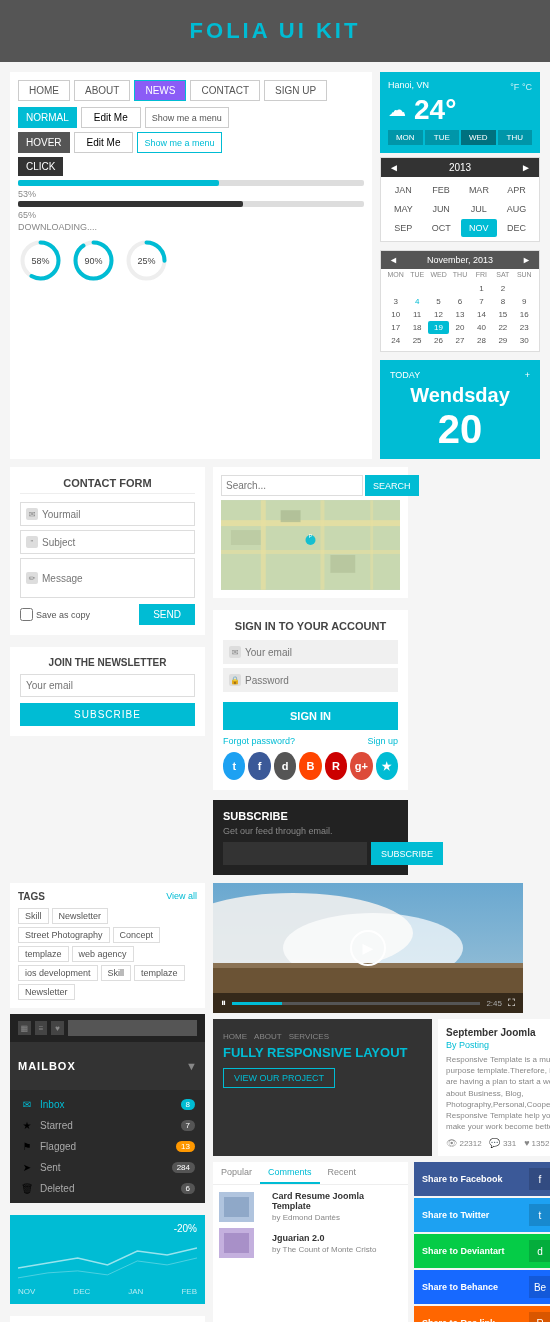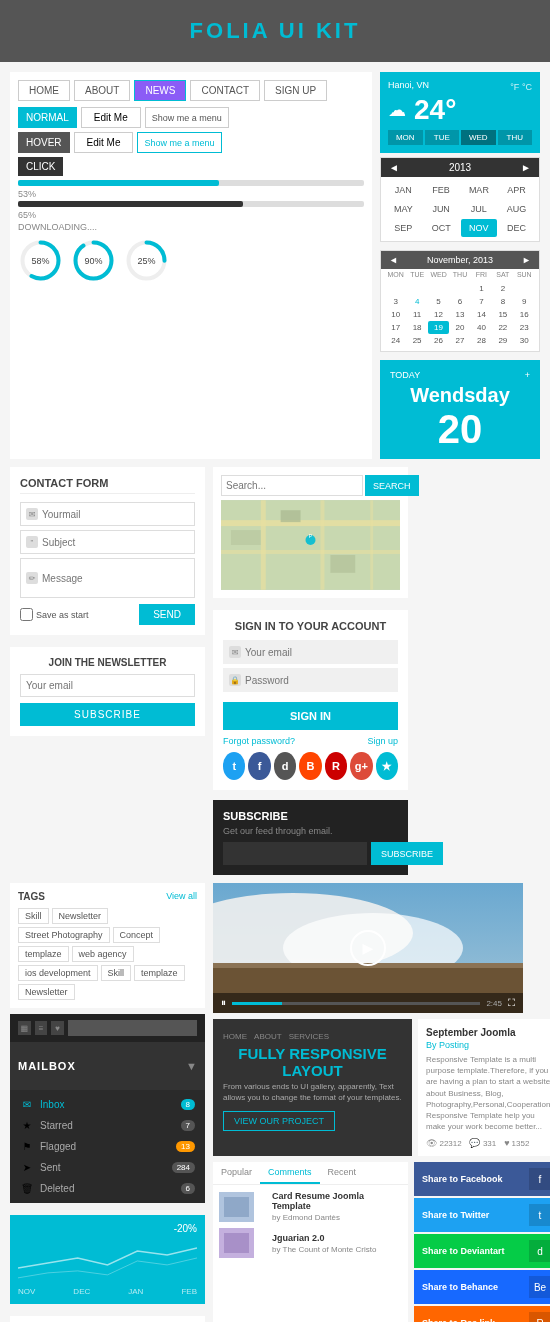--- a/index.html
+++ b/index.html
@@ -61,21 +61,21 @@
     .cal-day.today { color: #00bcd4; }
 
     
     .today-widget { background: #00bcd4; color: white; padding: 10px; width: 160px; margin-top: 4px; text-align: center; }
     .today-header { display: flex; justify-content: space-between; font-size: 9px; margin-bottom: 4px; }
     .today-day { font-size: 20px; font-weight: bold; margin-bottom: 2px; }
     .today-num { font-size: 40px; font-weight: bold; line-height: 1; }
 
     
     .contact-form { background: white; padding: 10px; width: 195px; }
-    .section-title { font-size: 11px; font-weight: bold; color: #444; text-align: left; margin-bottom: 8px; border-bottom: 1px solid #eee; padding-bottom: 4px; }
+    .section-title { font-size: 11px; font-weight: bold; color: #444; text-align: center; margin-bottom: 8px; border-bottom: 1px solid #eee; padding-bottom: 4px; }
     .form-field { display: flex; align-items: center; gap: 4px; border: 1px solid #ddd; padding: 5px; margin-bottom: 4px; }
     .form-icon { width: 12px; height: 12px; background: #ddd; border-radius: 2px; flex-shrink: 0; display: flex; align-items: center; justify-content: center; font-size: 8px; color: #888; }
     .form-input { flex: 1; border: none; font-size: 10px; color: #bbb; outline: none; background: transparent; }
     .form-textarea { height: 40px; }
     .form-bottom { display: flex; align-items: center; justify-content: space-between; margin-top: 6px; }
     .save-copy { font-size: 9px; color: #555; display: flex; align-items: center; gap: 3px; }
     .btn-send { background: #00bcd4; color: white; border: none; padding: 5px 14px; font-size: 10px; cursor: pointer; }
 
     
     .newsletter { background: white; padding: 10px; width: 195px; margin-top: 6px; }
@@ -148,22 +148,22 @@
     .video-overlay { position: absolute; inset: 0; display: flex; align-items: center; justify-content: center; }
     .play-btn { width: 36px; height: 36px; border: 2px solid white; border-radius: 50%; display: flex; align-items: center; justify-content: center; color: white; font-size: 14px; }
     .video-controls { position: absolute; bottom: 0; left: 0; right: 0; background: rgba(0,0,0,0.5); padding: 4px 8px; display: flex; align-items: center; gap: 6px; }
     .ctrl-btn { color: white; font-size: 10px; cursor: pointer; }
     .ctrl-track { flex: 1; height: 3px; background: #555; position: relative; }
     .ctrl-fill { height: 100%; background: #00bcd4; width: 20%; }
     .ctrl-time { color: #aaa; font-size: 8px; }
     .ctrl-screen { color: white; font-size: 10px; }
 
     
-    .promo-section { background: #333; width: 199px; padding: 10px; position: relative; }
-    .promo-title { color: white; font-size: 15px; font-weight: bold; text-transform: uppercase; margin-bottom: 2px; text-align: center; }
+    .promo-section { background: #333; width: 219px; padding: 10px; position: relative; }
+    .promo-title { color: white; font-size: 13px; font-weight: bold; text-transform: uppercase; margin-bottom: 8px; }
     .promo-title span { color: #00bcd4; }
     .promo-text { color: #aaa; font-size: 8px; margin-bottom: 8px; line-height: 1.4; }
     .btn-view { background: transparent; border: 1px solid #00bcd4; color: #00bcd4; padding: 4px 10px; font-size: 9px; cursor: pointer; }
     .promo-nav-item { font-size: 8px; color: #888; cursor: pointer; }
 
     
     .joomla-section { background: white; width: 145px; padding: 8px; }
     .joomla-title { font-size: 10px; font-weight: bold; color: #333; margin-bottom: 2px; }
     .joomla-subtitle { font-size: 9px; color: #00bcd4; margin-bottom: 4px; }
     .joomla-text { font-size: 8px; color: #888; line-height: 1.4; margin-bottom: 6px; }
@@ -391,21 +391,21 @@
           <div class="form-icon">"</div>
           <input class="form-input" type="text" placeholder="Subject" style="">
         </div>
         <div class="form-field form-textarea">
           <div class="form-icon">✏</div>
           <input class="form-input" type="text" placeholder="Message" style="">
         </div>
         <div class="form-bottom">
           <div class="save-copy">
             <input type="checkbox" style="">
-            <span>Save as start</span>
+            <span>Save as copy</span>
           </div>
           <button class="btn-send">SEND</button>
         </div>
       </div>
       <div class="newsletter">
         <div class="newsletter-title">JOIN THE NEWSLETTER</div>
         <input class="newsletter-input" type="text" placeholder="Your email" style="">
         <button class="btn-subscribe">SUBSCRIBE</button>
       </div>
     </div>
@@ -591,21 +591,20 @@
       <div style="display:flex;gap:6px;">
         <div class="promo-section">
           <div style="margin-bottom:4px;">
             <span class="promo-nav-item">HOME</span>
             <span class="promo-nav-item" style="margin:0 4px;">ABOUT</span>
             <span class="promo-nav-item">SERVICES</span>
           </div>
           <div class="promo-title">
             <span>FULLY <span style="color:#00bcd4;">RESPONSIVE</span> LAYOUT</span>
           </div>
-          <div class="promo-text">From various ends to UI gallery, apparently, Text allows you to change the format of your templates.</div>
           <button class="btn-view">VIEW OUR PROJECT</button>
         </div>
         <div class="joomla-section">
           <div class="joomla-title">September Joomla</div>
           <div class="joomla-subtitle">By Posting</div>
           <div class="joomla-text">Responsive Template is a multi purpose template.Therefore, if you are having a plan to start a website about Business, Blog, Photography,Personal,Cooperations,etc. Responsive Template help you make your work become better...</div>
           <div class="joomla-stats">
             <div class="joomla-stat">
               <span class="joomla-stat-icon">👁</span>
               <span>22312</span>

